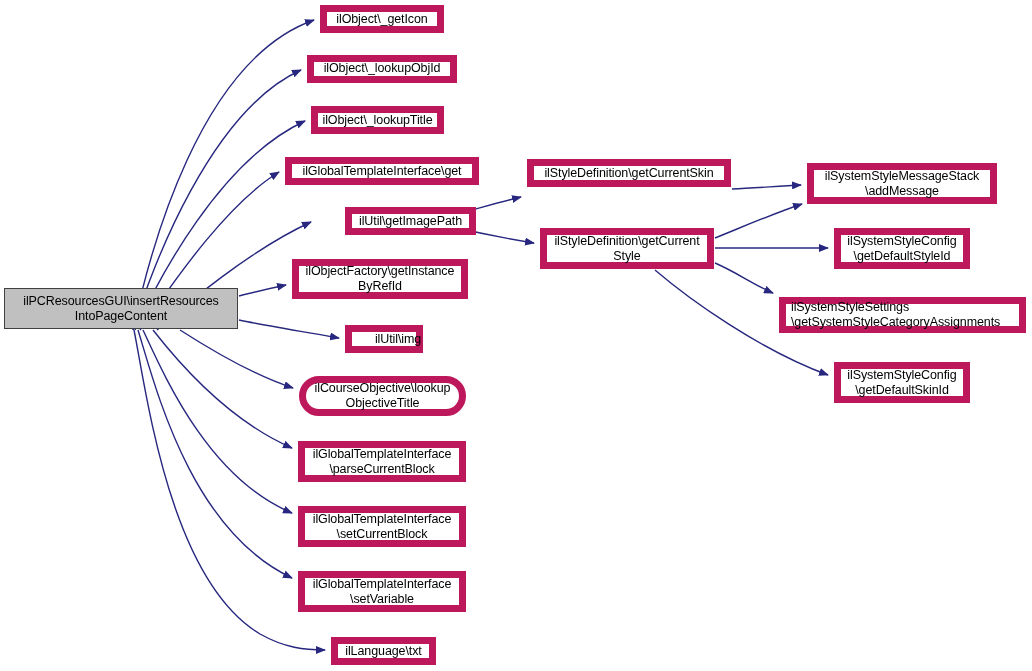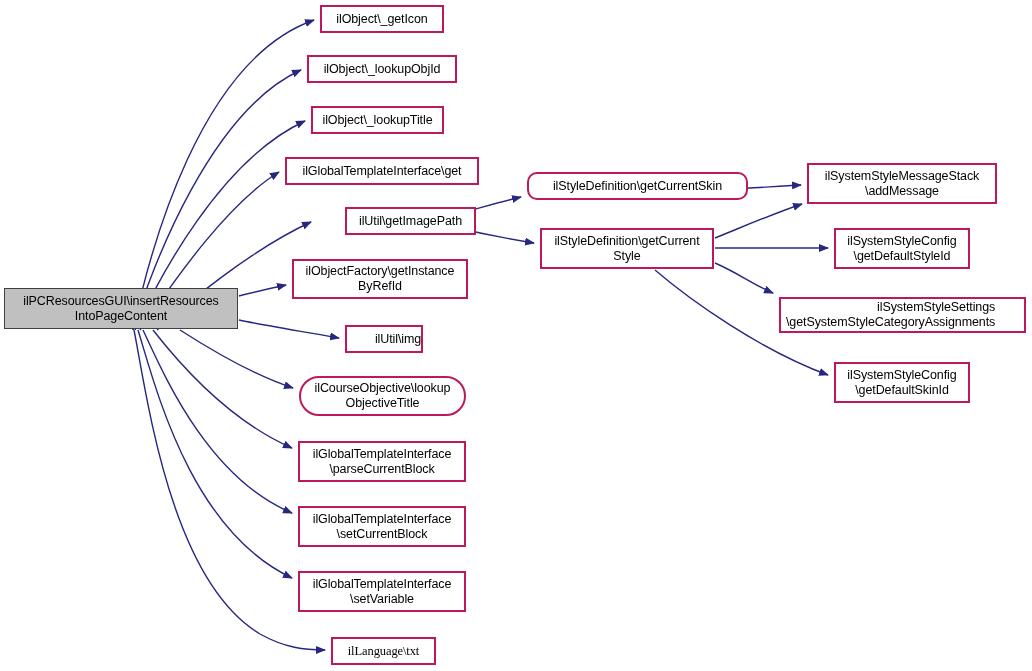--- a/index.html
+++ b/index.html
@@ -19,39 +19,39 @@
     position: absolute;
     left: 0;
     top: 0;
     width: 1032px;
     height: 671px;
     pointer-events: none;
   }
   .node {
     position: absolute;
     box-sizing: border-box;
-    border: 2px solid #be185d;
+    border: 7px solid #be185d;
     background: #ffffff;
     color: #000000;
     font-size: 12.5px;
     line-height: 15px;
     display: flex;
     align-items: center;
     justify-content: center;
     text-align: center;
     letter-spacing: -0.1px;
     white-space: pre;
   }
   .node.root {
     background: #c0c0c0;
     border: 1px solid #404040;
   }
   .node.leftalign {
     justify-content: flex-start;
-    text-align: right;
+    text-align: left;
     padding-left: 5px;
   }
   .node-label {
     display: block;
   }
 </style>
 </head>
 <body>
 
 <div id="canvas">
@@ -80,37 +80,37 @@
         <path d="M715,238 C740,228 772,214 802,204" fill="none" stroke="#27277f" stroke-width="1.4" marker-end="url(#arrow)"></path>
         <path d="M715,248 C750,248 795,248 828,248" fill="none" stroke="#27277f" stroke-width="1.4" marker-end="url(#arrow)"></path>
         <path d="M715,263 C738,273 752,284 773,293" fill="none" stroke="#27277f" stroke-width="1.4" marker-end="url(#arrow)"></path>
         <path d="M655,270 C690,300 760,350 828,375" fill="none" stroke="#27277f" stroke-width="1.4" marker-end="url(#arrow)"></path>
       </g>
   </svg>
   <div id="node-layer">
       <div class="node root" style="left: 4px; top: 288px; width: 234px; height: 41px;"><span class="node-label">ilPCResourcesGUI\insertResources
 IntoPageContent</span></div>
       <div class="node" style="left: 320px; top: 5px; width: 124px; height: 28px;"><span class="node-label">ilObject\_getIcon</span></div>
-      <div class="node" style="left: 307px; top: 55px; width: 150px; height: 28px;"><span class="node-label">ilObject\_lookupObjId</span></div>
+      <div class="node" style="left: 307px; top: 55px; width: 150px; height: 28px; align-items: flex-end;"><span class="node-label">ilObject\_lookupObjId</span></div>
       <div class="node" style="left: 311px; top: 106px; width: 133px; height: 28px;"><span class="node-label">ilObject\_lookupTitle</span></div>
       <div class="node" style="left: 285px; top: 157px; width: 194px; height: 28px;"><span class="node-label">ilGlobalTemplateInterface\get</span></div>
       <div class="node" style="left: 317px; top: 207px; width: 131px; height: 28px; margin-left: 28px;"><span class="node-label">ilUtil\getImagePath</span></div>
       <div class="node" style="left: 292px; top: 259px; width: 176px; height: 40px;"><span class="node-label">ilObjectFactory\getInstance
 ByRefId</span></div>
       <div class="node" style="left: 345px; top: 325px; width: 78px; height: 28px; padding-left: 28px;"><span class="node-label">ilUtil\img</span></div>
       <div class="node" style="left: 299px; top: 376px; width: 167px; height: 40px; border-radius: 20px;"><span class="node-label">ilCourseObjective\lookup
 ObjectiveTitle</span></div>
       <div class="node" style="left: 298px; top: 441px; width: 168px; height: 41px;"><span class="node-label">ilGlobalTemplateInterface
 \parseCurrentBlock</span></div>
       <div class="node" style="left: 298px; top: 506px; width: 168px; height: 41px;"><span class="node-label">ilGlobalTemplateInterface
 \setCurrentBlock</span></div>
       <div class="node" style="left: 298px; top: 571px; width: 168px; height: 41px;"><span class="node-label">ilGlobalTemplateInterface
 \setVariable</span></div>
-      <div class="node" style="left: 331px; top: 637px; width: 105px; height: 28px; font-family: Liberation Serif, serif;"><span class="node-label">ilLanguage\txt</span></div>
-      <div class="node" style="left: 527px; top: 172px; width: 221px; height: 28px; border-radius: 10px;"><span class="node-label">ilStyleDefinition\getCurrentSkin</span></div>
+      <div class="node" style="left: 331px; top: 637px; width: 105px; height: 28px;"><span class="node-label">ilLanguage\txt</span></div>
+      <div class="node" style="left: 527px; top: 159px; width: 204px; height: 28px;"><span class="node-label">ilStyleDefinition\getCurrentSkin</span></div>
       <div class="node" style="left: 540px; top: 228px; width: 174px; height: 41px;"><span class="node-label">ilStyleDefinition\getCurrent
 Style</span></div>
       <div class="node" style="left: 807px; top: 163px; width: 190px; height: 41px;"><span class="node-label">ilSystemStyleMessageStack
 \addMessage</span></div>
       <div class="node" style="left: 834px; top: 228px; width: 136px; height: 41px;"><span class="node-label">ilSystemStyleConfig
 \getDefaultStyleId</span></div>
       <div class="node leftalign" style="left: 779px; top: 297px; width: 247px; height: 36px;"><span class="node-label">ilSystemStyleSettings
 \getSystemStyleCategoryAssignments</span></div>
       <div class="node" style="left: 834px; top: 362px; width: 136px; height: 41px;"><span class="node-label">ilSystemStyleConfig
 \getDefaultSkinId</span></div>

